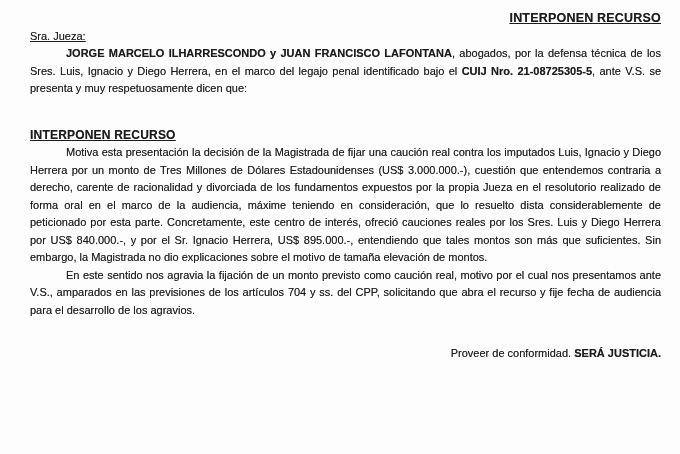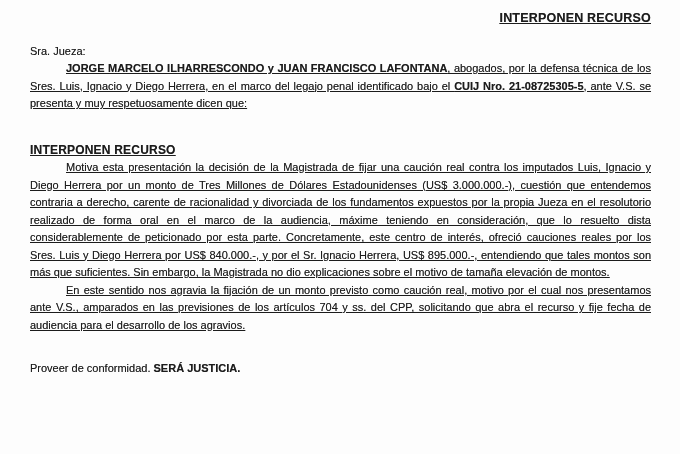--- a/index.html
+++ b/index.html
@@ -13,53 +13,52 @@
     height: 454px;
     background: #fdfdfd;
     font-family: "Liberation Sans", "DejaVu Sans", sans-serif;
     color: #1c1c1c;
     font-size: 11px;
     line-height: 17.5px;
     overflow: hidden;
     text-shadow: 0 0 0.4px rgba(20,20,20,0.55);
   }
   .margins {
-    padding: 10px 29px 0 30px;
+    padding: 10px 19px 0 30px;
   }
   .header-title {
     text-align: right;
     font-weight: bold;
     font-size: 12.5px;
     text-decoration: underline;
     letter-spacing: 0.2px;
     margin: 0 0 0 0;
   }
   .salutation {
-    margin-top: 15px;
+    text-decoration: underline;
   }
   p.body-par {
     margin: 0;
     text-align: justify;
     text-indent: 36px;
-    text-decoration: underline;
   }
   .par-intro    { margin-top: 13px; }
   .section-heading {
     margin-top: 29px;
     font-weight: bold;
     font-size: 12px;
     text-decoration: underline;
     letter-spacing: 0.2px;
   }
   .par-recurso  { margin-top: 15px; }
   .par-motiva   { margin-top: 10px; }
   .par-agravio  { margin-top: 10px; }
   .closing {
     margin-top: 26px;
-    text-align: left;
+    text-align: right;
   }
   .b { font-weight: bold; }
 </style>
 </head>
 <body>
 
 <div class="page">
   <div class="margins">
 
     <div class="header-title">INTERPONEN RECURSO</div>

